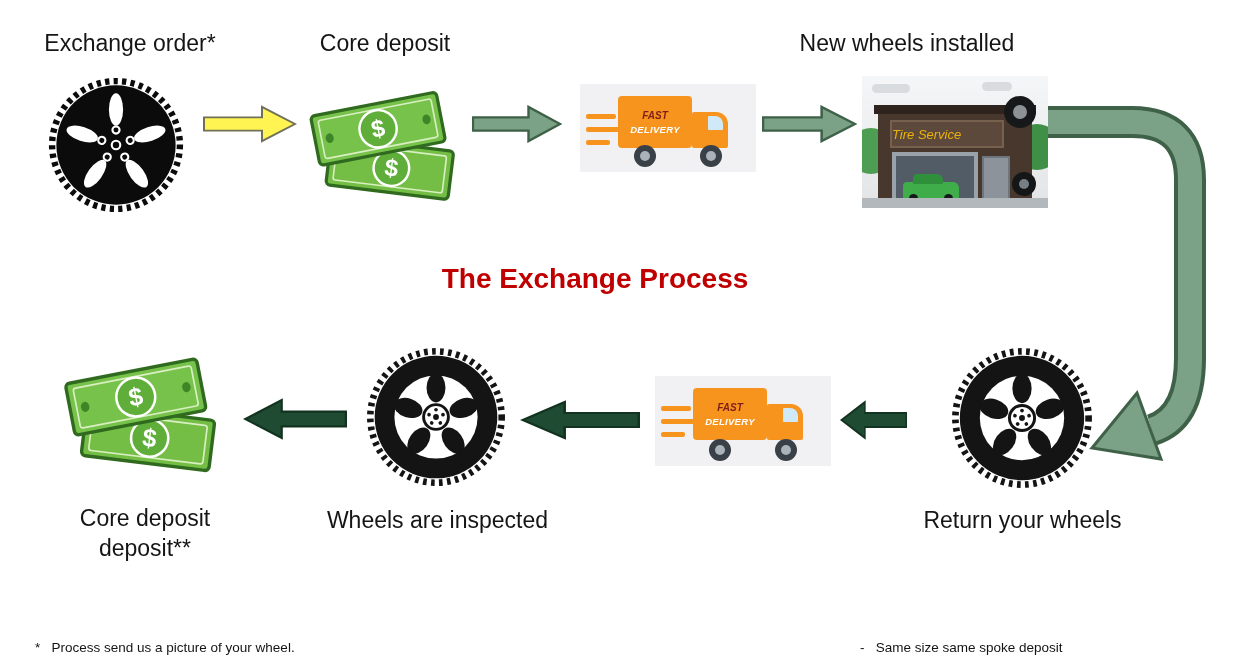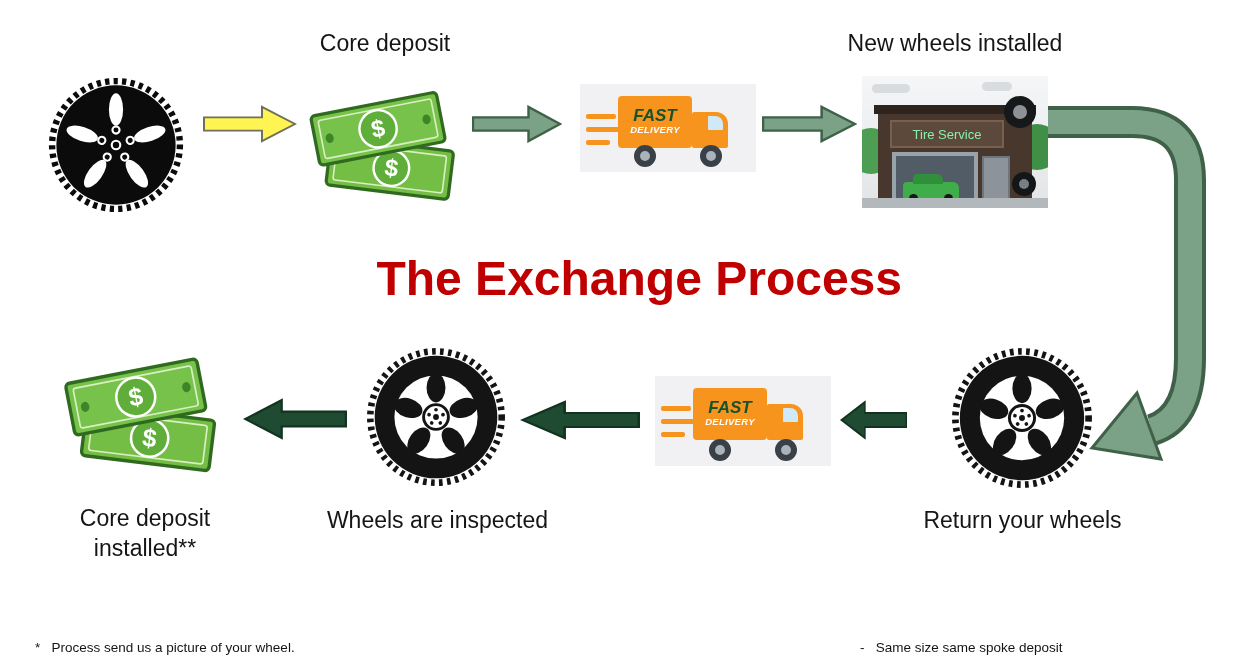--- a/index.html
+++ b/index.html
@@ -3,46 +3,46 @@
 <meta charset="utf-8">
 <style>
   html,body{margin:0;padding:0;}
   body{
     width:1250px;height:666px;background:#ffffff;position:relative;overflow:hidden;
     font-family:"Liberation Sans",sans-serif;color:#151515;
   }
   .abs{position:absolute;}
   .label{position:absolute;text-align:center;font-size:23px;line-height:30px;color:#151515;}
   .title{
-    position:absolute;left:242px;top:254px;width:660px;text-align:right;
-    font-size:48px;line-height:50px;font-weight:700;color:#C00000;
+    position:absolute;left:265px;top:254px;width:660px;text-align:center;
+    font-size:28px;line-height:50px;font-weight:700;color:#C00000;
   }
   .icon{position:absolute;display:block;}
   .footnote{position:absolute;font-size:13.5px;line-height:22px;color:#141414;white-space:pre;}
 
   
   .truck{position:absolute;background:#f1f1f3;}
   .speedline{position:absolute;left:6px;height:5px;background:#F7941E;border-radius:2px;}
   .truck-box{position:absolute;left:38px;top:12px;width:74px;height:52px;background:#F7941E;border-radius:4px;
     display:flex;flex-direction:column;align-items:center;justify-content:center;gap:1px;}
-  .truck-t1{font-size:17px;font-weight:700;font-style:italic;color:#14532d;line-height:14px;}
+  .truck-t1{font-size:10px;font-weight:700;font-style:italic;color:#7f1d1d;line-height:14px;}
   .truck-t2{font-size:9.5px;font-weight:700;font-style:italic;color:#fff;line-height:11px;letter-spacing:.3px;text-align:right;}
   .truck-cab{position:absolute;left:112px;top:28px;width:36px;height:36px;background:#F7941E;border-radius:2px 12px 2px 2px;}
   .truck-window{position:absolute;left:16px;top:4px;width:15px;height:14px;background:#cfe9f8;border-radius:1px 8px 1px 1px;}
   .truck-wheel{position:absolute;bottom:5px;width:22px;height:22px;background:#3a4047;border-radius:50%;}
   .truck-wheel::after{content:"";position:absolute;inset:6px;background:#aab2ba;border-radius:50%;}
 
   
   .shop{position:absolute;background:linear-gradient(#f5f6f7,#e2e4e6);overflow:hidden;}
   .shop-cloud{position:absolute;height:9px;background:#d9dcdf;border-radius:6px;}
   .shop-tree{position:absolute;width:46px;height:46px;border-radius:50%;background:#4d9e52;}
   .shop-building{position:absolute;left:16px;top:34px;width:154px;height:88px;background:#47372c;}
   .shop-roof{position:absolute;left:12px;top:29px;width:162px;height:9px;background:#2e241d;}
   .shop-sign{position:absolute;left:28px;top:44px;width:110px;height:24px;background:#5d493b;border:2px solid #77604e;
-    display:flex;align-items:center;justify-content:center;color:#86efac;font-size:13px;}
+    display:flex;align-items:center;justify-content:flex-start;color:#eab308;font-style:italic;font-size:13px;}
   .shop-sign-tire{position:absolute;left:142px;top:20px;width:32px;height:32px;border-radius:50%;background:#17181a;}
   .shop-sign-tire::after{content:"";position:absolute;inset:9px;border-radius:50%;background:#8d9297;}
   .shop-garage{position:absolute;left:30px;top:76px;width:78px;height:46px;background:#525c66;border:4px solid #9aa2a9;}
   .shop-car{position:absolute;left:7px;bottom:3px;width:56px;height:17px;background:#3fae4a;border-radius:4px 6px 2px 2px;}
   .shop-car-cab{position:absolute;left:10px;top:-8px;width:30px;height:10px;background:#2f8f3a;border-radius:4px 6px 0 0;}
   .shop-car::before,.shop-car::after{content:"";position:absolute;bottom:-4px;width:9px;height:9px;border-radius:50%;background:#16181a;}
   .shop-car::before{left:6px;}
   .shop-car::after{right:6px;}
   .shop-door{position:absolute;left:120px;top:80px;width:24px;height:42px;background:#8d939a;border:2px solid #6e757c;}
   .shop-spare-tire{position:absolute;left:150px;top:96px;width:24px;height:24px;border-radius:50%;background:#141618;}
@@ -94,22 +94,23 @@
         <circle cx="100" cy="90" r="2.5" transform="rotate(216 100 100)"></circle>
         <circle cx="100" cy="90" r="2.5" transform="rotate(288 100 100)"></circle>
         <circle cx="100" cy="100" r="4"></circle>
       </g>
     </symbol>
   </defs>
 </svg>
 
 <div class="abs" style="left:0;top:0;width:1250px;height:666px">
 
+  <div class="label" style="left:20px;top:28px;width:220px">Exchange order*</div>
   <div class="label" style="left:300px;top:28px;width:170px">Core deposit</div>
-  <div class="label" style="left:840px;top:28px;width:230px">New wheels installed</div>
+  <div class="label" style="left:792px;top:28px;width:230px">New wheels installed</div>
 
   <svg class="icon" style="left:45px;top:74px" width="142" height="142" viewBox="0 0 200 200">
       <use href="#wheelSolid"></use>
     </svg>
 
   <svg class="icon" style="left:203px;top:105px" width="94" height="38" viewBox="0 0 94 40" preserveAspectRatio="none">
     <polygon points="1,13 59,13 59,2 92,20 59,38 59,27 1,27" fill="#FFF451" stroke="#70705a" stroke-width="2"></polygon>
   </svg>
 
   <svg class="icon" style="left:296px;top:82px" width="178" height="128" viewBox="0 0 220 158">
@@ -228,21 +229,21 @@
   <svg class="icon" style="left:840px;top:400px" width="67" height="40" viewBox="0 0 94 40" preserveAspectRatio="none">
     <polygon points="93,13 35,13 35,2 2,20 35,38 35,27 93,27" fill="#1E4B31" stroke="#12331F" stroke-width="2"></polygon>
   </svg>
 
   <svg class="icon" style="left:948px;top:344px" width="148" height="148" viewBox="0 0 200 200">
       <use href="#wheelOutline"></use>
     </svg>
 
   <div class="label" style="left:40px;top:503px;width:210px">
     <div>Core deposit</div>
-    <div>installed**</div>
+    <div>deposit**</div>
   </div>
   <div class="label" style="left:320px;top:505px;width:235px">Wheels are inspected</div>
   <div class="label" style="left:910px;top:505px;width:225px">Return your wheels</div>
 
   <div class="footnote" style="left:35px;top:593px">
     <div>*   Process send us a picture of your wheel.</div>
     
   </div>
   <div class="footnote" style="left:860px;top:593px">
     <div>-   Same size same spoke deposit</div>

